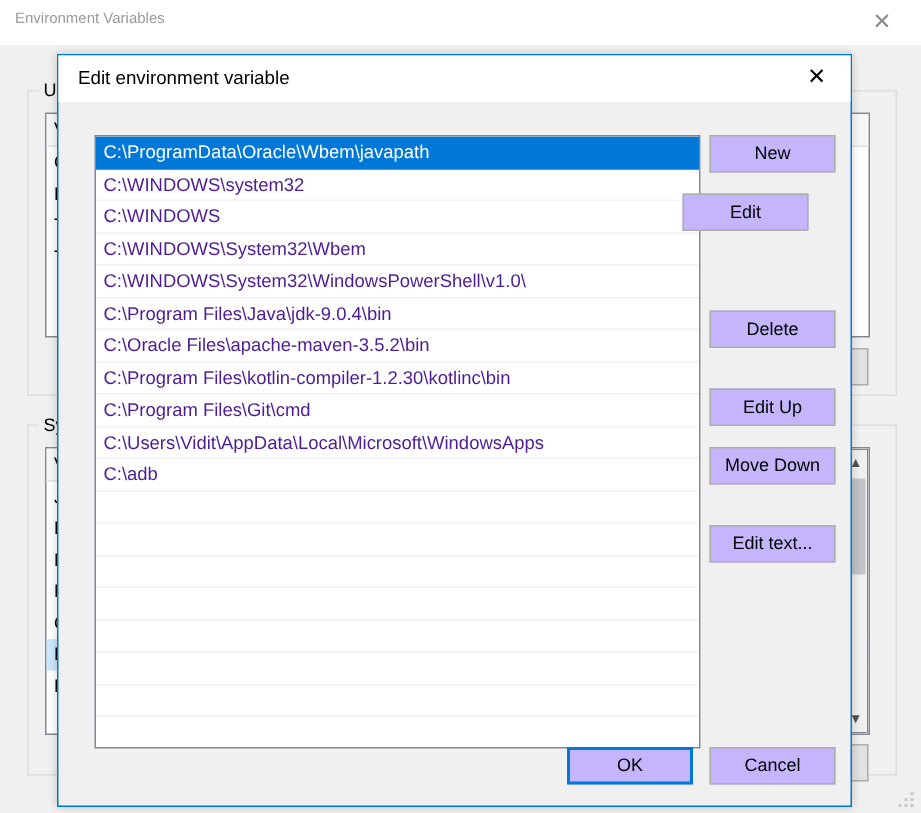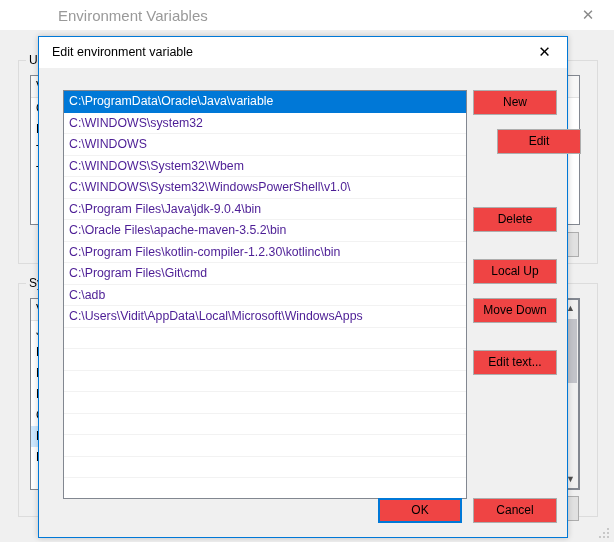--- a/index.html
+++ b/index.html
@@ -27,24 +27,23 @@
   #bg-titlebar {
     position: absolute;
     left: 0; top: 0;
     width: 614px; height: 30px;
     background: #ffffff;
     border-bottom: 1px solid #ffffff;
   }
   #bg-title-text {
     position: absolute;
     left: 10px; top: 7px;
-    font-size: 15px;
+    font-size: 10px;
     color: #999999;
     white-space: nowrap;
-    margin-left: 48px;
   }
   #bg-close {
     position: absolute;
     right: 8px; top: 2px;
     width: 36px; height: 26px;
     line-height: 26px;
     text-align: center;
     color: #8a8a8a;
     font-size: 15px;
     cursor: default;
@@ -202,21 +201,21 @@
     border-bottom: 1px solid #0078d7;
   }
   .path-row.empty { color: transparent; }
 
   .dlg-btn {
     position: absolute;
     width: 84px; height: 25px;
     line-height: 23px;
     text-align: center;
     font-size: 12px;
-    background: #ef4444;
+    background: #c4b5fd;
     border: 1px solid #adadad;
     box-sizing: border-box;
     color: #000000;
     cursor: default;
     white-space: nowrap;
   }
   .dlg-btn.default {
     border: 2px solid #0078d7;
     line-height: 21px;
   }
@@ -284,43 +283,43 @@
 </div>
 
 <div id="dialog">
 
   <div id="dlg-titlebar">
     <span id="dlg-title-text">Edit environment variable</span>
     <span id="dlg-close">✕</span>
   </div>
 
   <div id="path-listbox">
-    <div class="path-row selected">C:\ProgramData\Oracle\Java\variable</div>
+    <div class="path-row selected">C:\ProgramData\Oracle\Wbem\javapath</div>
     <div class="path-row">C:\WINDOWS\system32</div>
     <div class="path-row">C:\WINDOWS</div>
     <div class="path-row">C:\WINDOWS\System32\Wbem</div>
     <div class="path-row">C:\WINDOWS\System32\WindowsPowerShell\v1.0\</div>
     <div class="path-row">C:\Program Files\Java\jdk-9.0.4\bin</div>
     <div class="path-row">C:\Oracle Files\apache-maven-3.5.2\bin</div>
     <div class="path-row">C:\Program Files\kotlin-compiler-1.2.30\kotlinc\bin</div>
     <div class="path-row">C:\Program Files\Git\cmd</div>
+    <div class="path-row">C:\Users\Vidit\AppData\Local\Microsoft\WindowsApps</div>
     <div class="path-row">C:\adb</div>
-    <div class="path-row">C:\Users\Vidit\AppData\Local\Microsoft\WindowsApps</div>
     <div class="path-row empty"></div>
     <div class="path-row empty"></div>
     <div class="path-row empty"></div>
     <div class="path-row empty"></div>
     <div class="path-row empty"></div>
     <div class="path-row empty"></div>
     <div class="path-row empty"></div>
     <div class="path-row empty"></div>
   </div>
 
   <div class="dlg-btn" style="left:434px; top:53px;">New</div>
-  <div class="dlg-btn" style="left:458px; top:92px;">Edit</div>
+  <div class="dlg-btn" style="left:416px; top:92px;">Edit</div>
   <div class="dlg-btn" style="left:434px; top:170px;">Delete</div>
-  <div class="dlg-btn" style="left:434px; top:222px;">Local Up</div>
+  <div class="dlg-btn" style="left:434px; top:222px;">Edit Up</div>
   <div class="dlg-btn" style="left:434px; top:261px;">Move Down</div>
   <div class="dlg-btn" style="left:434px; top:313px;">Edit text...</div>
 
   <div class="dlg-btn default" style="left:339px; top:461px;">OK</div>
   <div class="dlg-btn" style="left:434px; top:461px;">Cancel</div>
 </div>
 
 </body></html>

